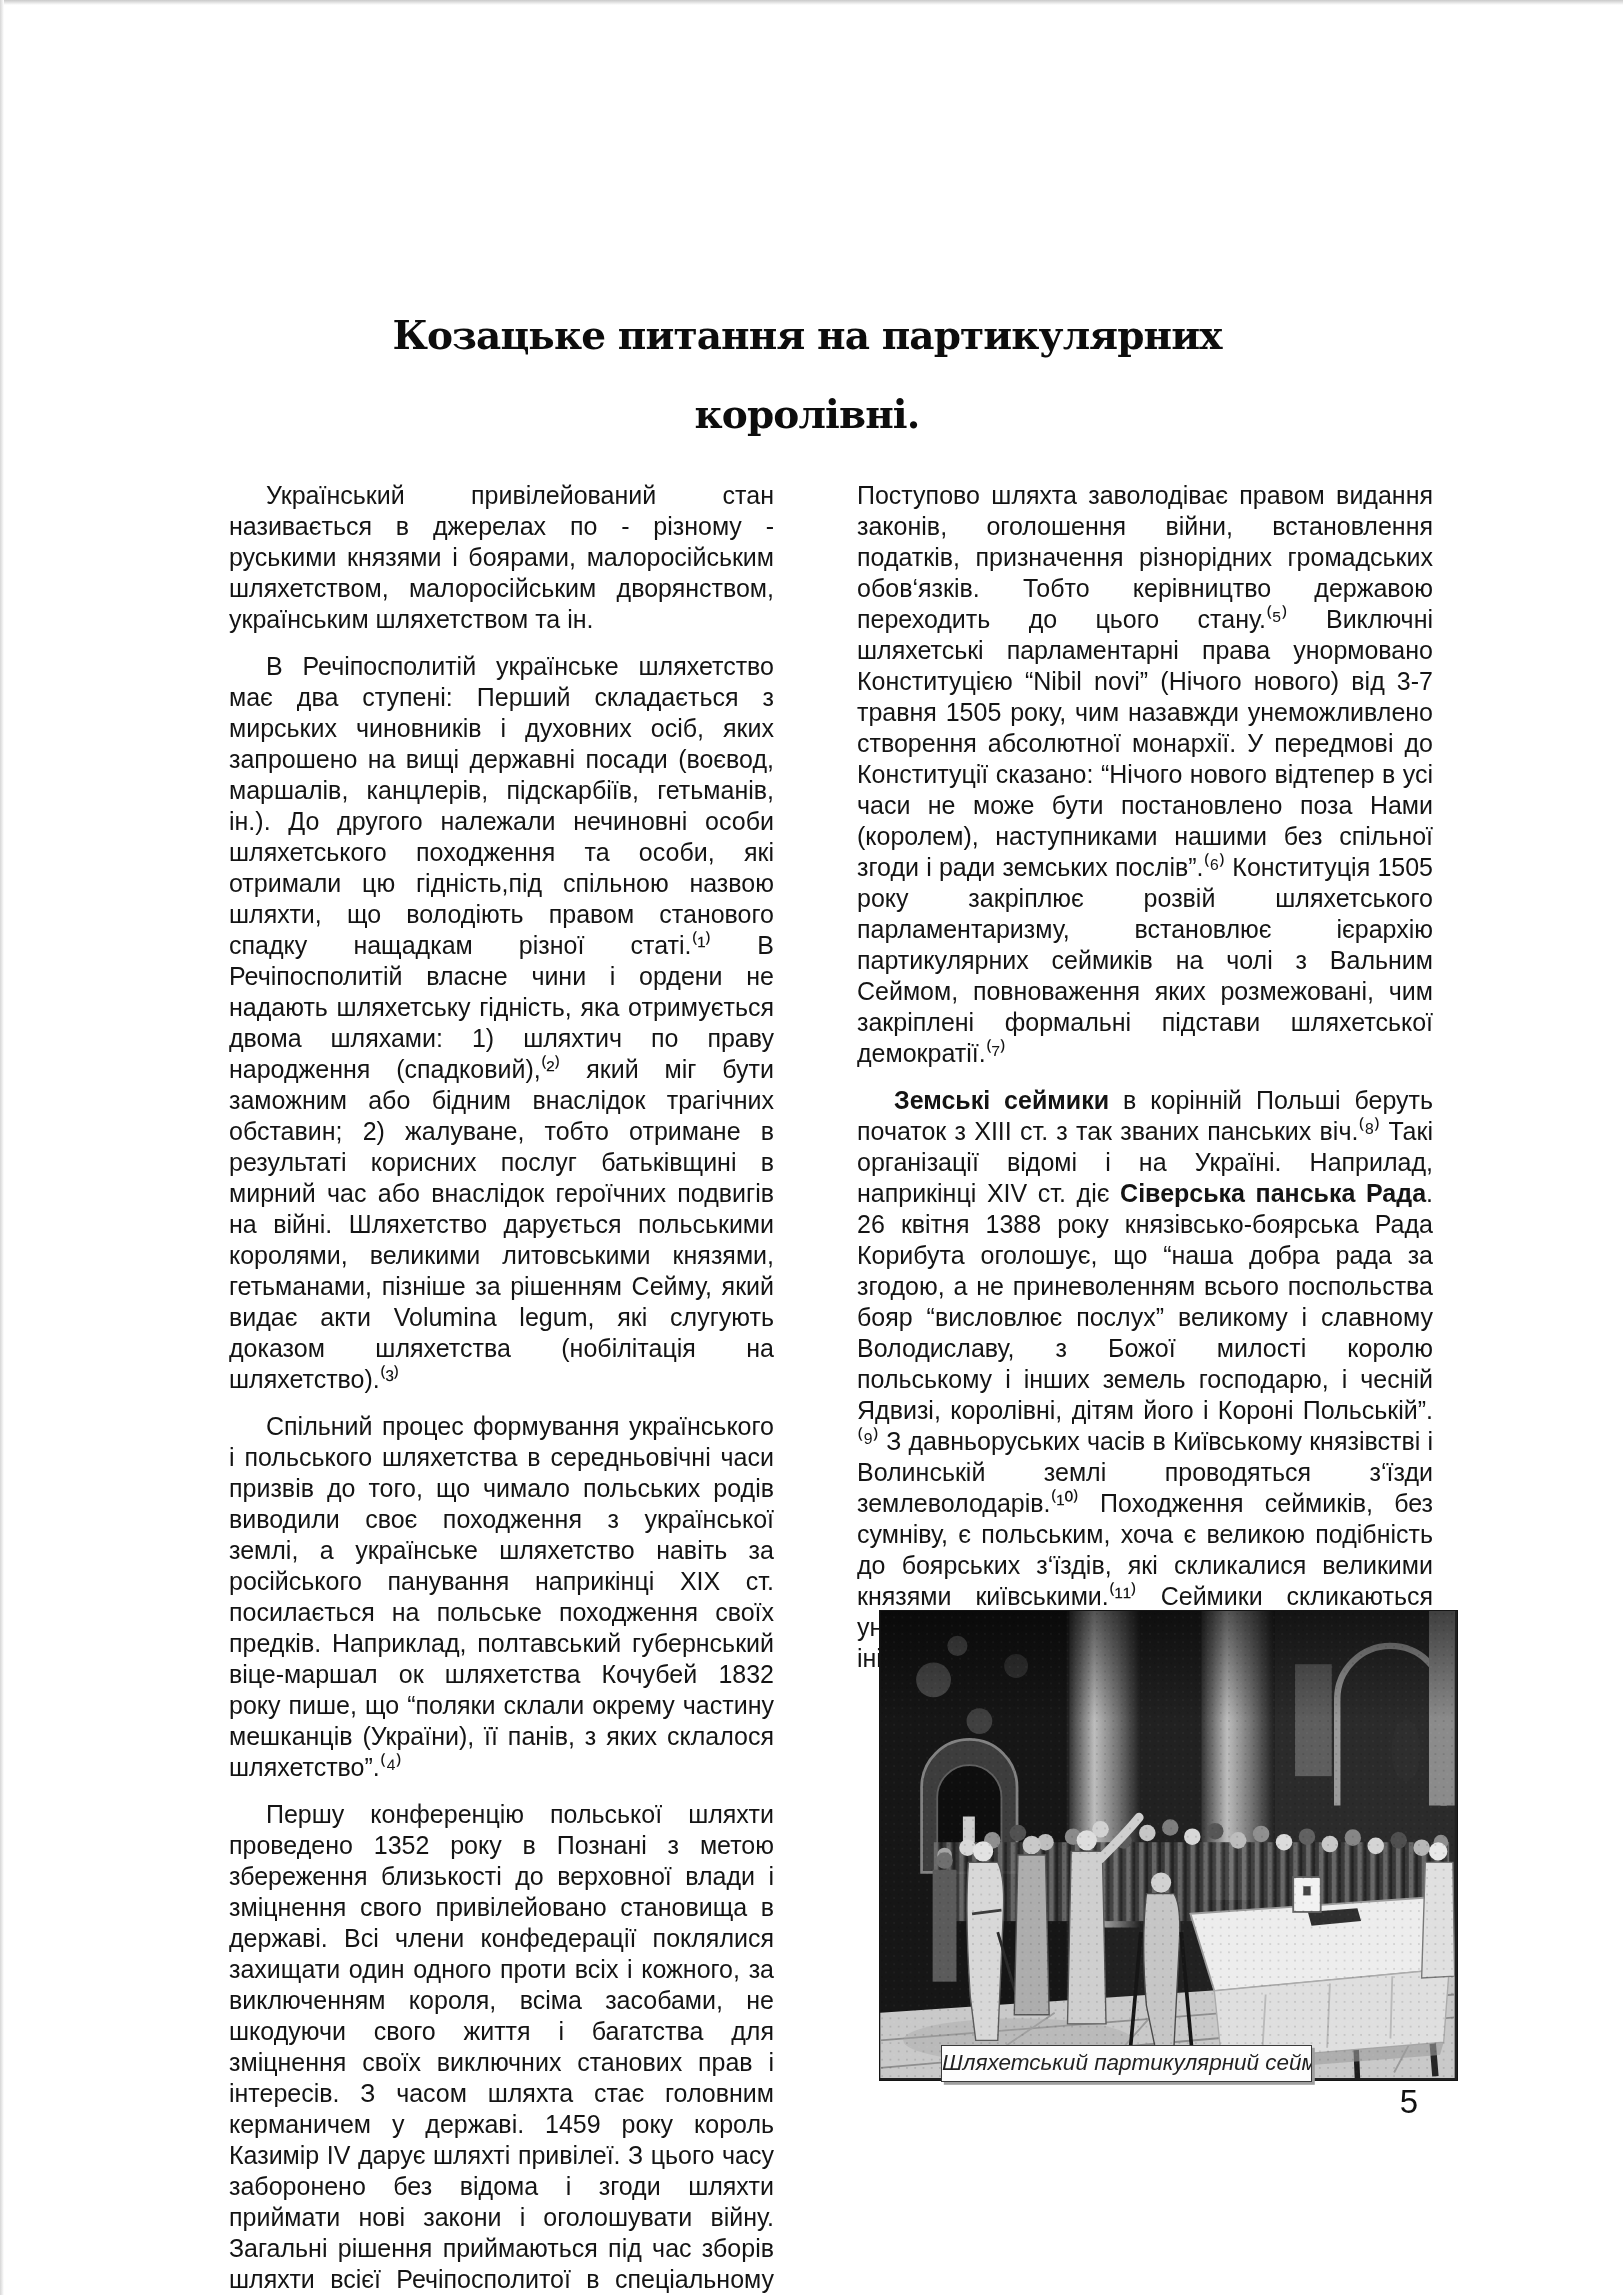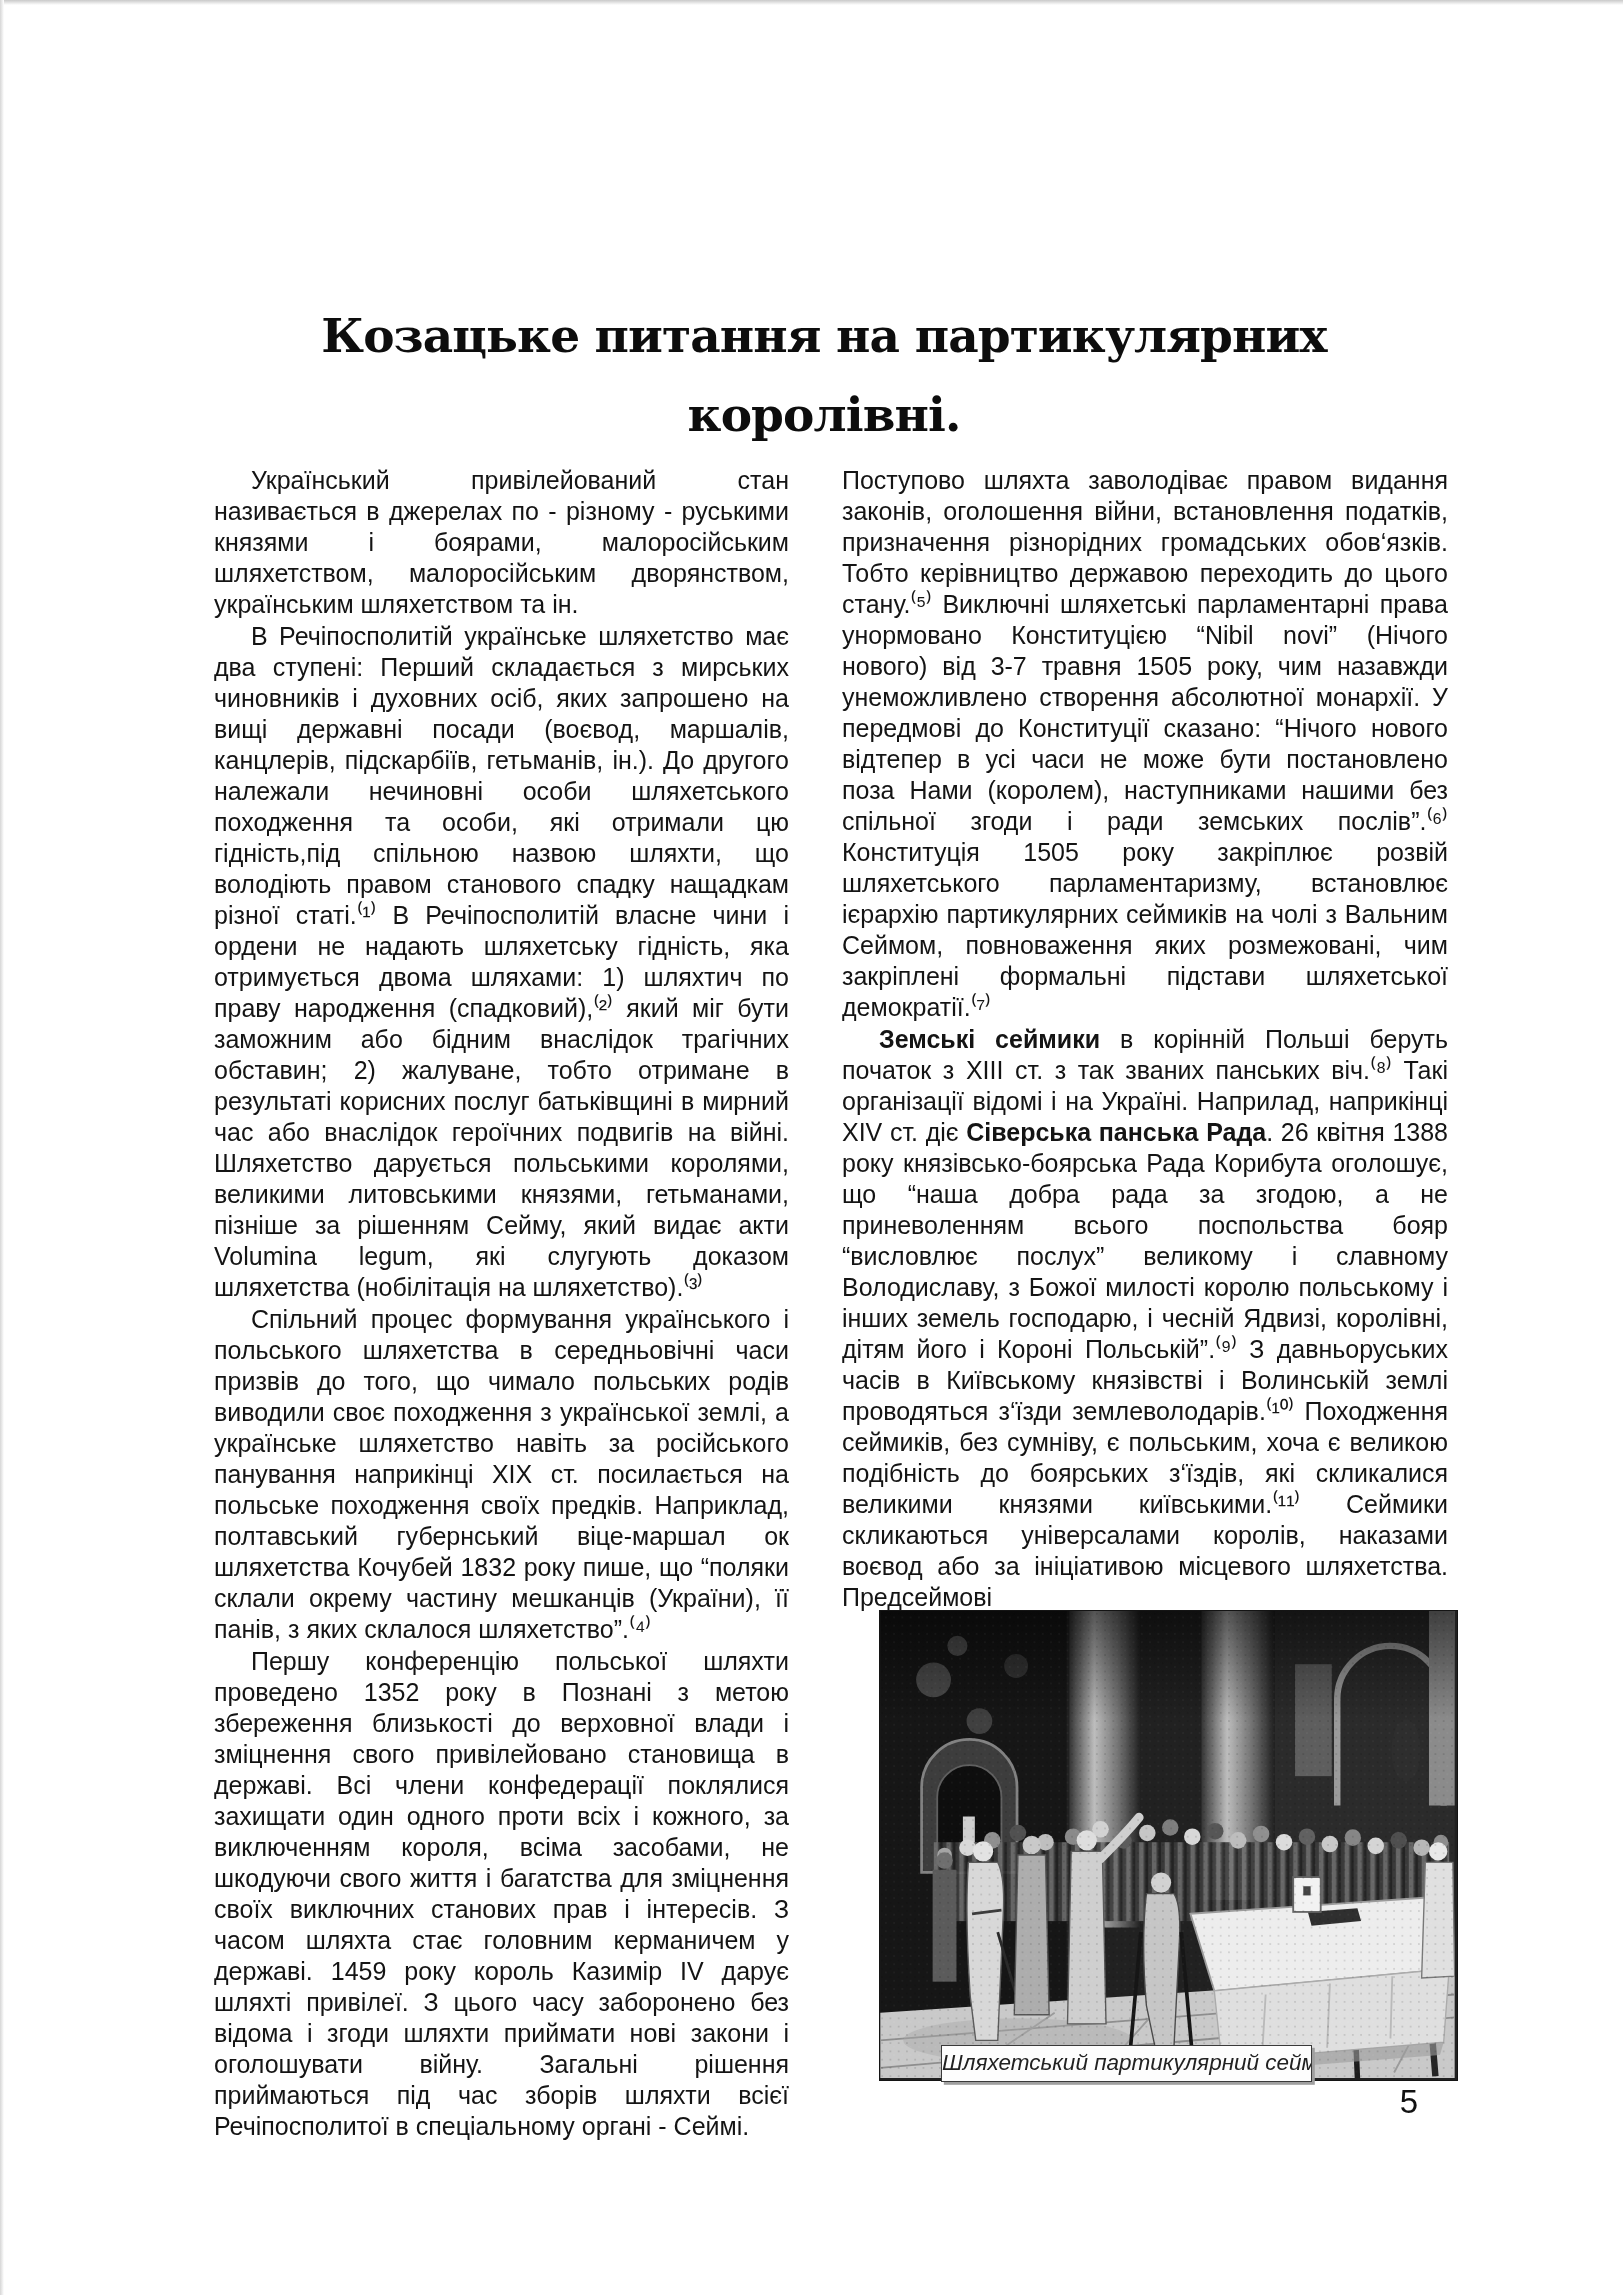--- a/index.html
+++ b/index.html
@@ -7,32 +7,32 @@
     position:relative;width:1624px;height:2296px;background:#ffffff;
     font-family:"Liberation Sans",sans-serif;color:#151515;overflow:hidden;
     margin:0 auto;
   }
   .edge-top{position:absolute;top:0;left:0;width:1624px;height:4.6px;
     background:linear-gradient(#c9c9c9,#ffffff);}
   .edge-left{position:absolute;top:0;left:0;width:3.7px;height:2296px;
     background:linear-gradient(90deg,#d6d6d6,#ffffff);}
 
   .title{
-    position:absolute;left:193px;top:296px;width:1262px;
+    position:absolute;left:176px;top:296px;width:1262px;
     text-align:center;font-family:"DejaVu Serif","Liberation Serif",serif;
-    font-weight:bold;font-size:47px;line-height:79px;color:#0d0d0d;
+    font-weight:bold;font-size:39px;line-height:79px;color:#0d0d0d;
     letter-spacing:-0.9px;
   }
   .col{
     position:absolute;top:464px;font-size:25px;line-height:31px;
     text-align:justify;color:#141414;
   }
   .col-left{left:213px;width:577px;height:1653px;}
   .col-right{left:841px;width:608px;height:1212px;}
-  .para{margin:1px;padding:0;text-align:justify;}
+  .para{margin:16px;padding:0;text-align:justify;}
   .indent{text-indent:37px;}
   .run-b{font-weight:bold;}
 
   .photo{
     position:absolute;left:839px;top:1595px;width:579px;height:471px;
     box-sizing:border-box;border:1.8px solid #141414;background:#202020;
   }
   .photo svg{display:block;}
 
   .caption{

